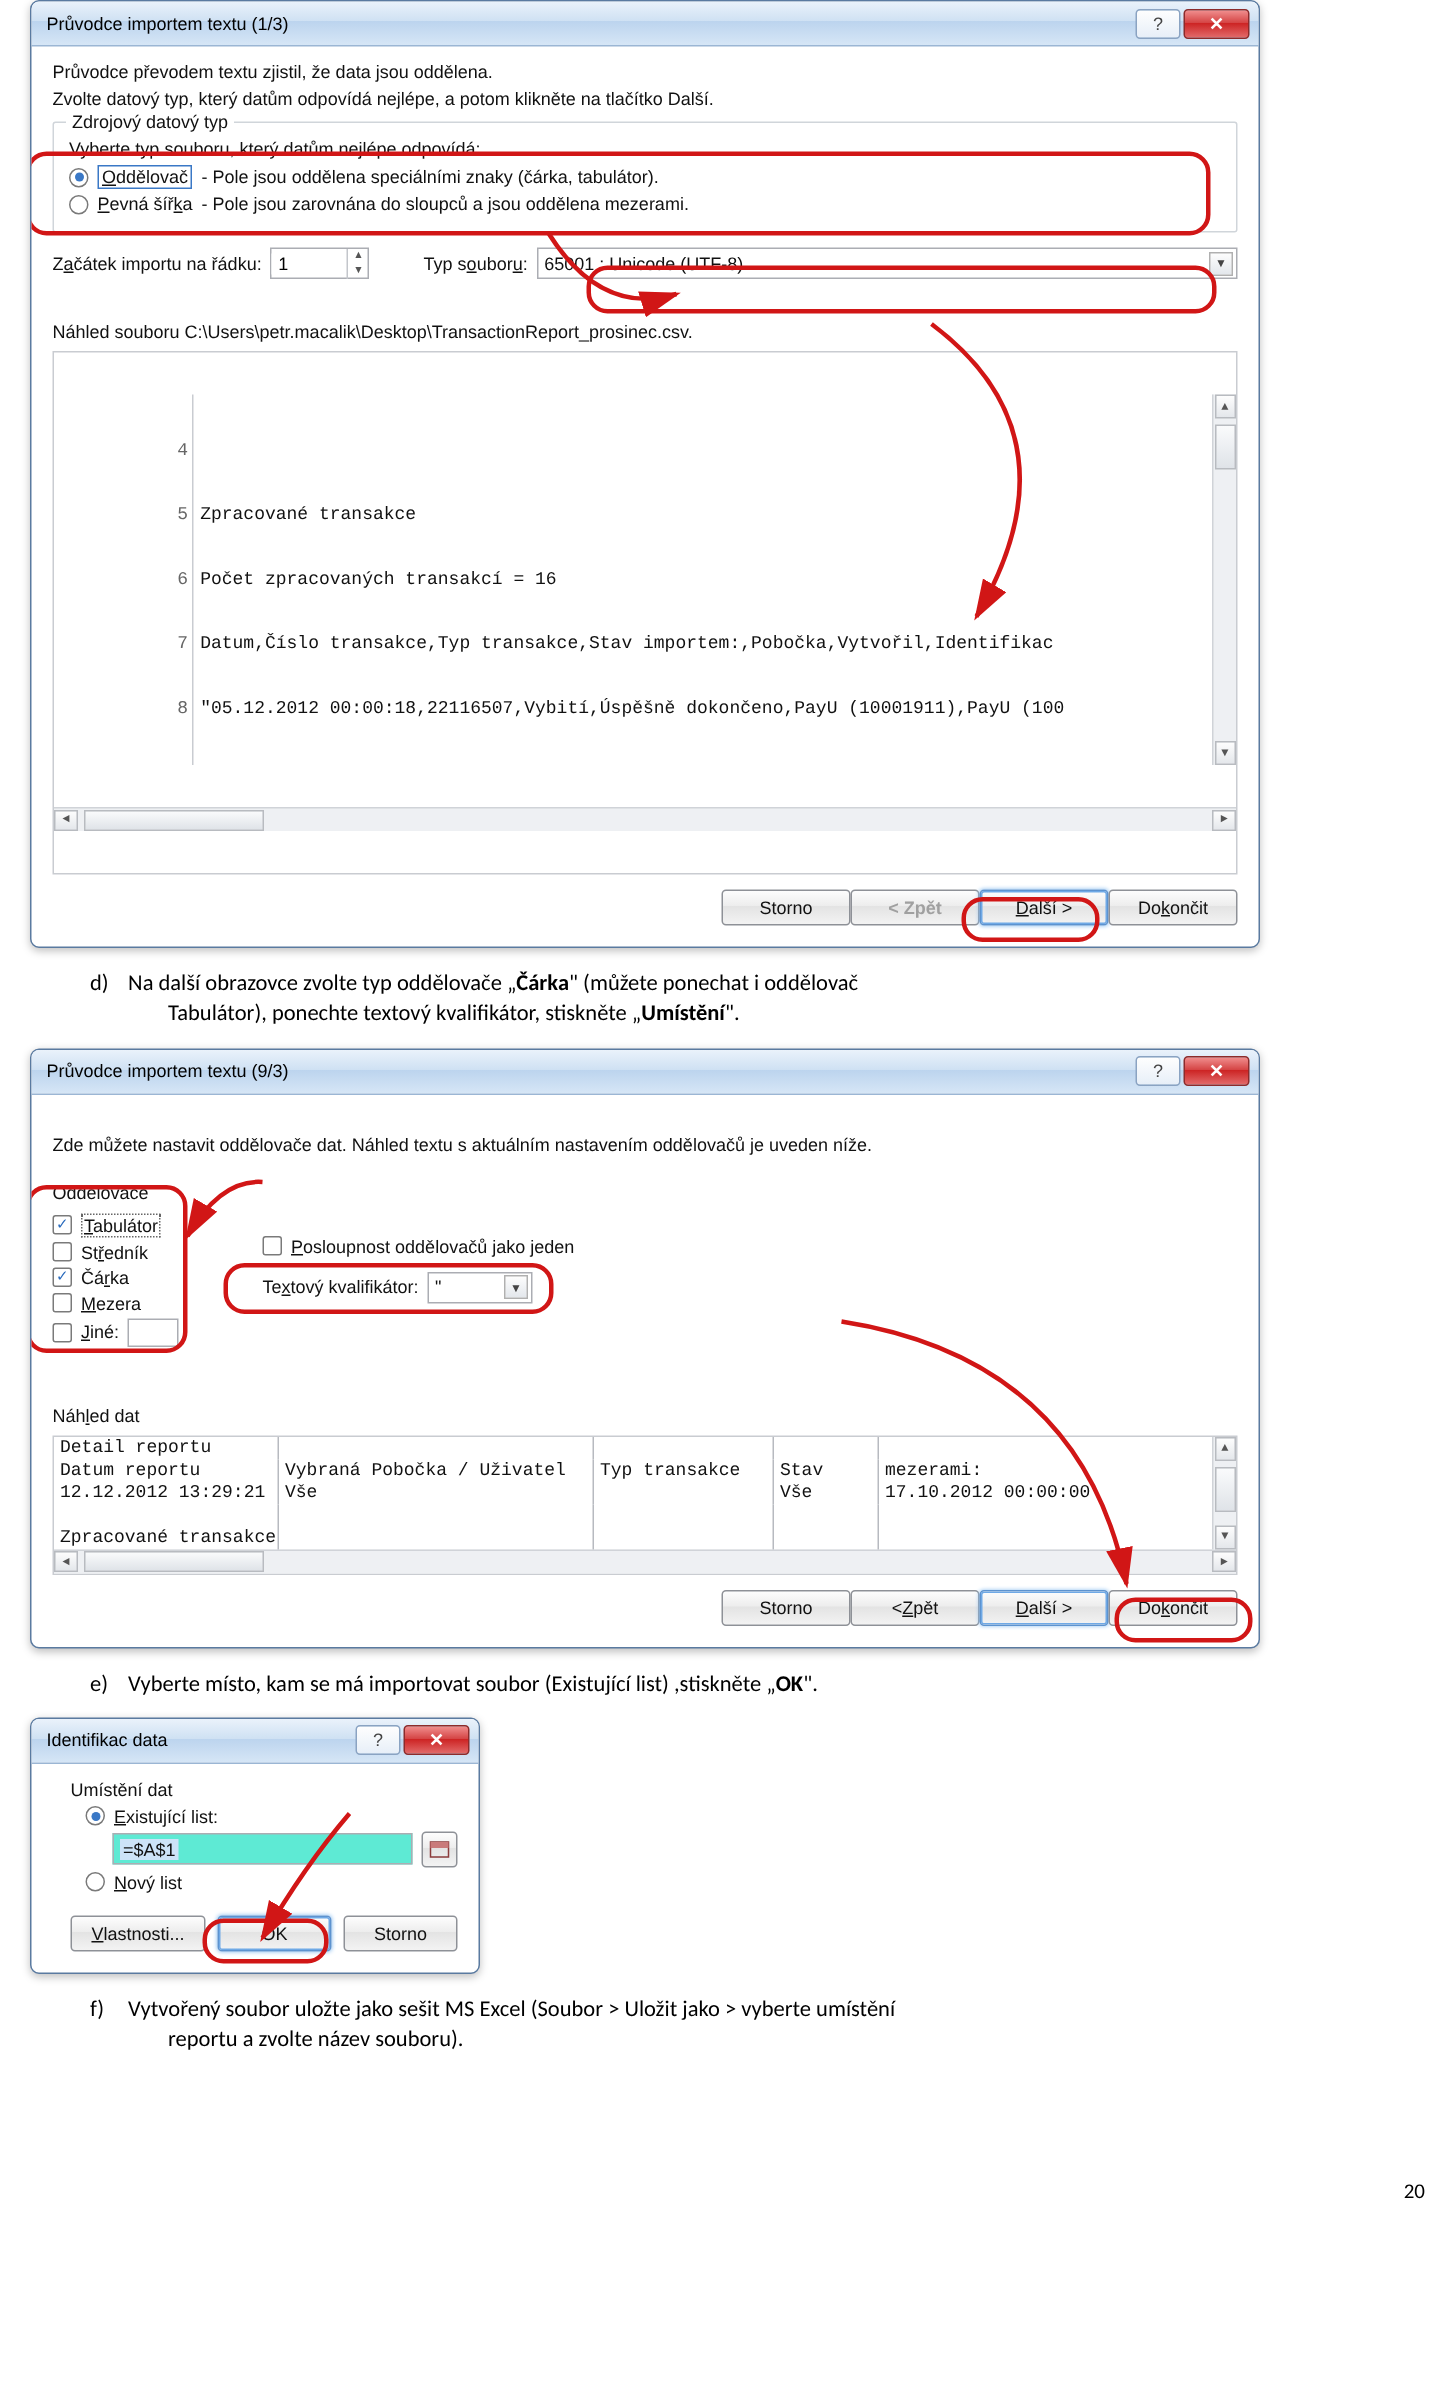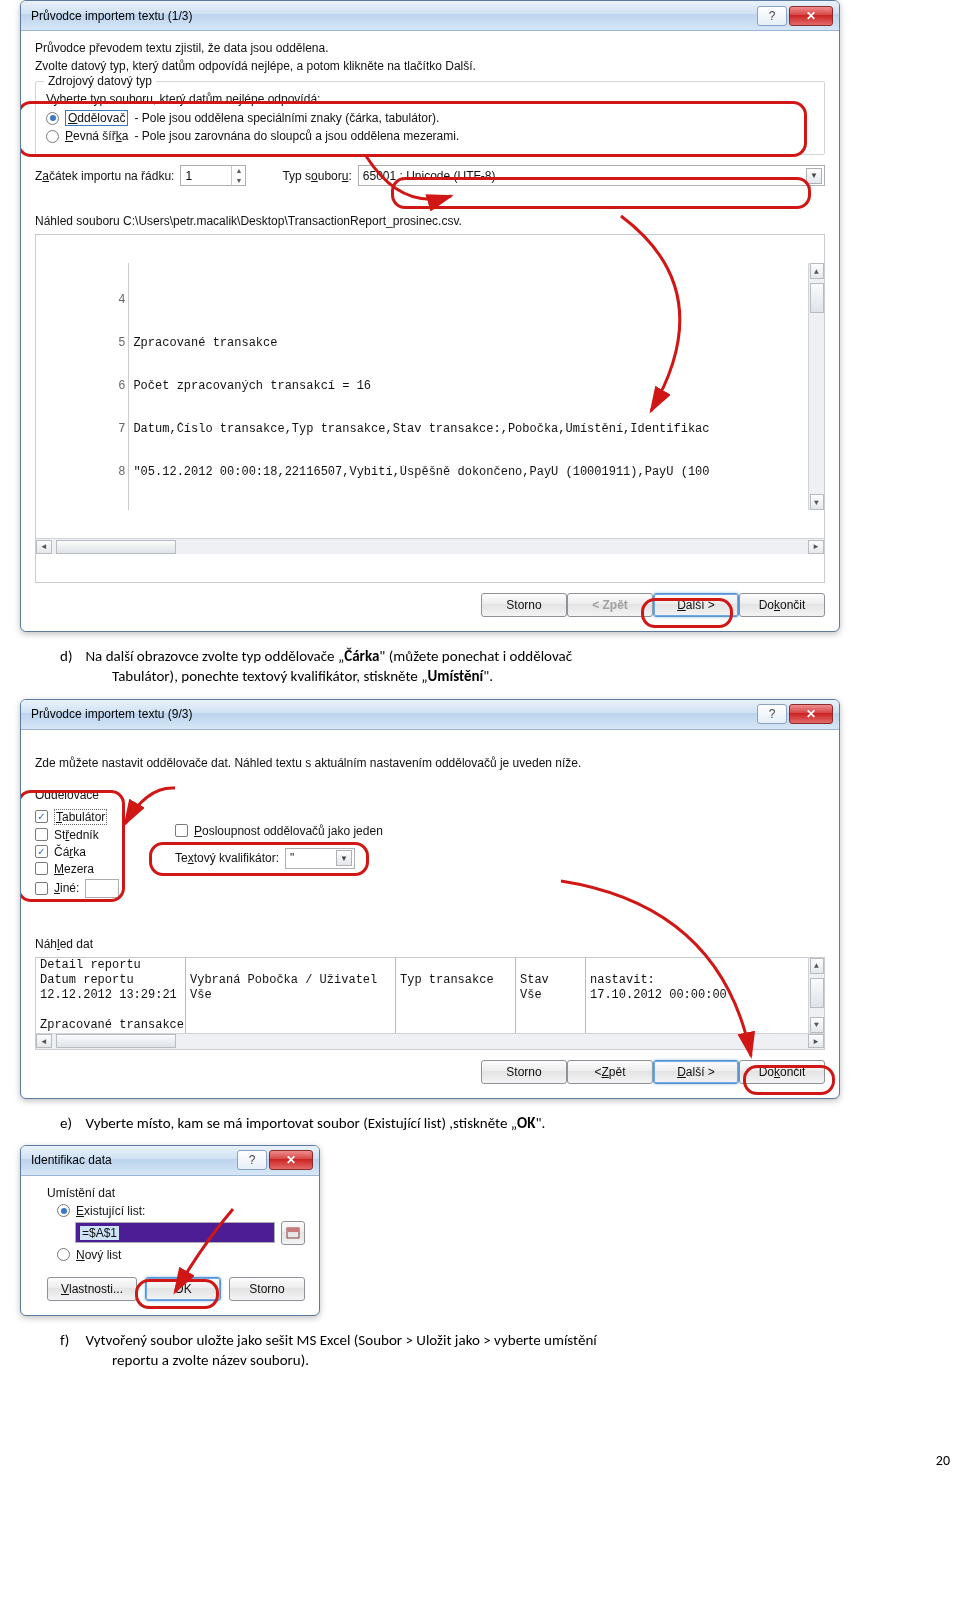--- a/index.html
+++ b/index.html
@@ -246,21 +246,21 @@
             <div>4</div>
             <div>5</div>
             <div>6</div>
             <div>7</div>
             <div>8</div>
           </div>
           <div class="plines">
             <div></div>
             <div>Zpracované transakce</div>
             <div>Počet zpracovaných transakcí = 16</div>
-            <div>Datum,Číslo transakce,Typ transakce,Stav transakce:,Pobočka,Umístění,Identifikac</div>
+            <div>Datum,Číslo transakce,Typ transakce,Stav importem:,Pobočka,Vytvořil,Identifikac</div>
             <div>"05.12.2012 00:00:18,22116507,Vybití,Úspěšně dokončeno,PayU (10001911),PayU (100</div>
           </div>
         </div>
         <div class="scrollbar-v">
           <div class="sbtn">▲</div>
           <div class="track"><div class="thumb"></div></div>
           <div class="sbtn">▼</div>
         </div>
       </div>
       <div class="scrollbar-h">
@@ -366,21 +366,21 @@
                 <div class="pcell" style="width:210px"></div>
                 <div class="pcell" style="width:120px"></div>
                 <div class="pcell" style="width:70px"></div>
                 <div class="pcell" style="width:150px;border-right:0"></div>
               </div>
           <div class="prow">
                 <div class="pcell" style="width:150px">Datum reportu</div>
                 <div class="pcell" style="width:210px">Vybraná Pobočka / Uživatel</div>
                 <div class="pcell" style="width:120px">Typ transakce</div>
                 <div class="pcell" style="width:70px">Stav</div>
-                <div class="pcell" style="width:150px;border-right:0">nastavit:</div>
+                <div class="pcell" style="width:150px;border-right:0">mezerami:</div>
               </div>
           <div class="prow">
                 <div class="pcell" style="width:150px">12.12.2012 13:29:21</div>
                 <div class="pcell" style="width:210px">Vše</div>
                 <div class="pcell" style="width:120px"></div>
                 <div class="pcell" style="width:70px">Vše</div>
                 <div class="pcell" style="width:150px;border-right:0">17.10.2012 00:00:00</div>
               </div>
           <div class="prow">
                 <div class="pcell" style="width:150px"></div>
@@ -454,21 +454,21 @@
     <div class="win7-titlebtn">?</div>
     <div class="win7-closebtn">✕</div>
   </div>
   <div class="win7-body" style="position:relative;margin-left:12px;">
     <div style="margin-bottom:4px;">Umístění dat</div>
     <div class="row" style="padding-left:10px;">
       <span class="radio selected"></span>
       <span><span class="underline">E</span>xistující list:</span>
     </div>
     <div class="row" style="padding-left:28px;">
-      <span class="combo" style="width:204px; background:#4c1d95;">
+      <span class="combo" style="width:204px; background:#5eead4;">
         <span style="background:#cde3f8; padding:0 2px;">=$A$1</span>
             <span></span>
       </span>
       <span class="winbtn" style="min-width:24px; width:24px; padding:0;">
         <svg width="14" height="12">
               <rect x="1" y="1" width="12" height="10" fill="none" stroke="#8a3b3b"></rect>
               <rect x="1" y="1" width="12" height="4" fill="#c97b7b"></rect>
             </svg>
       </span>
     </div>

